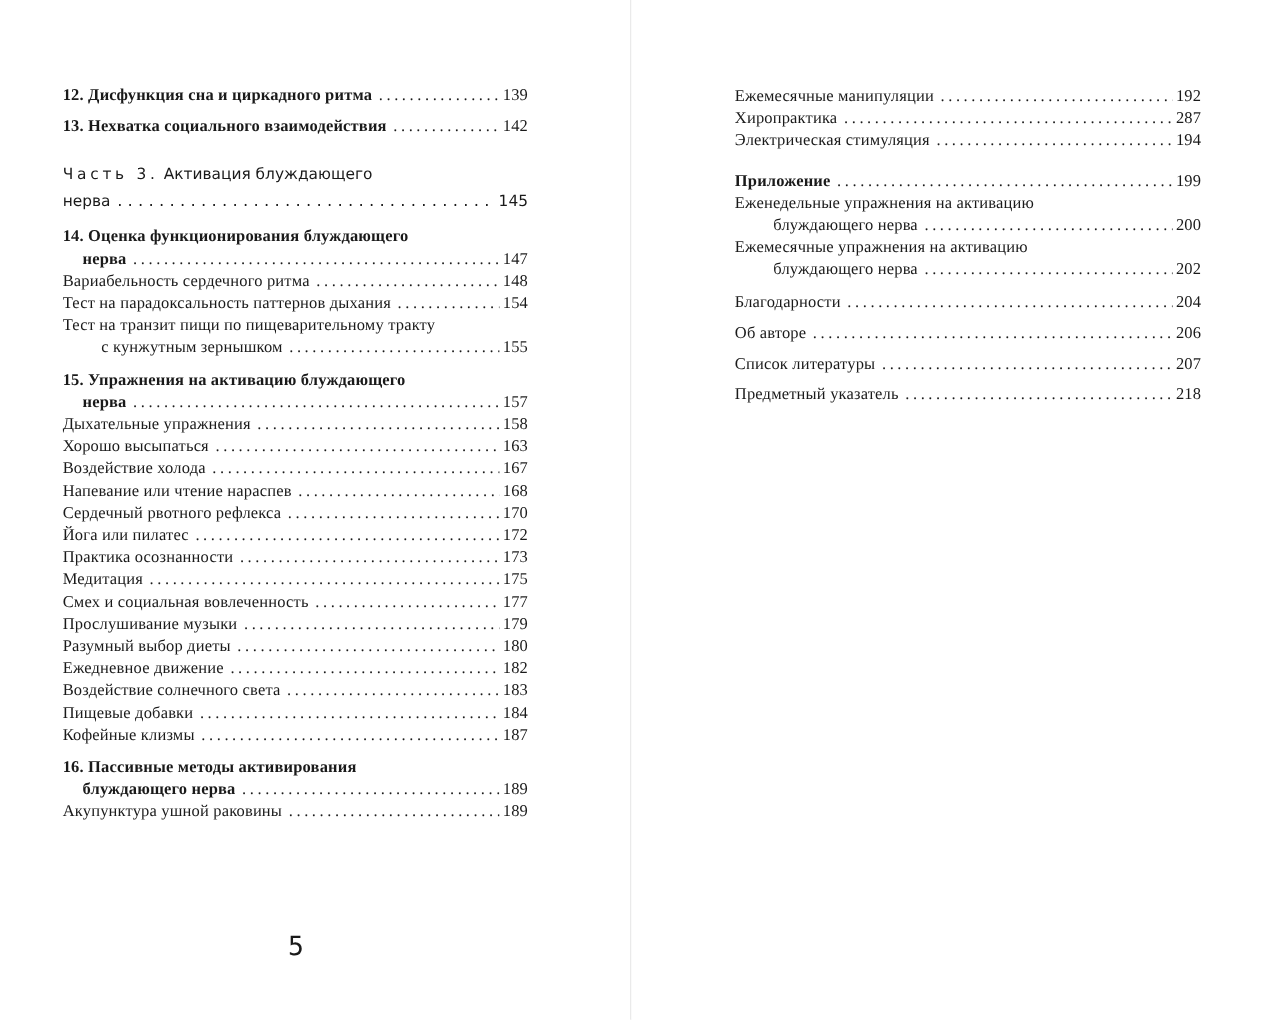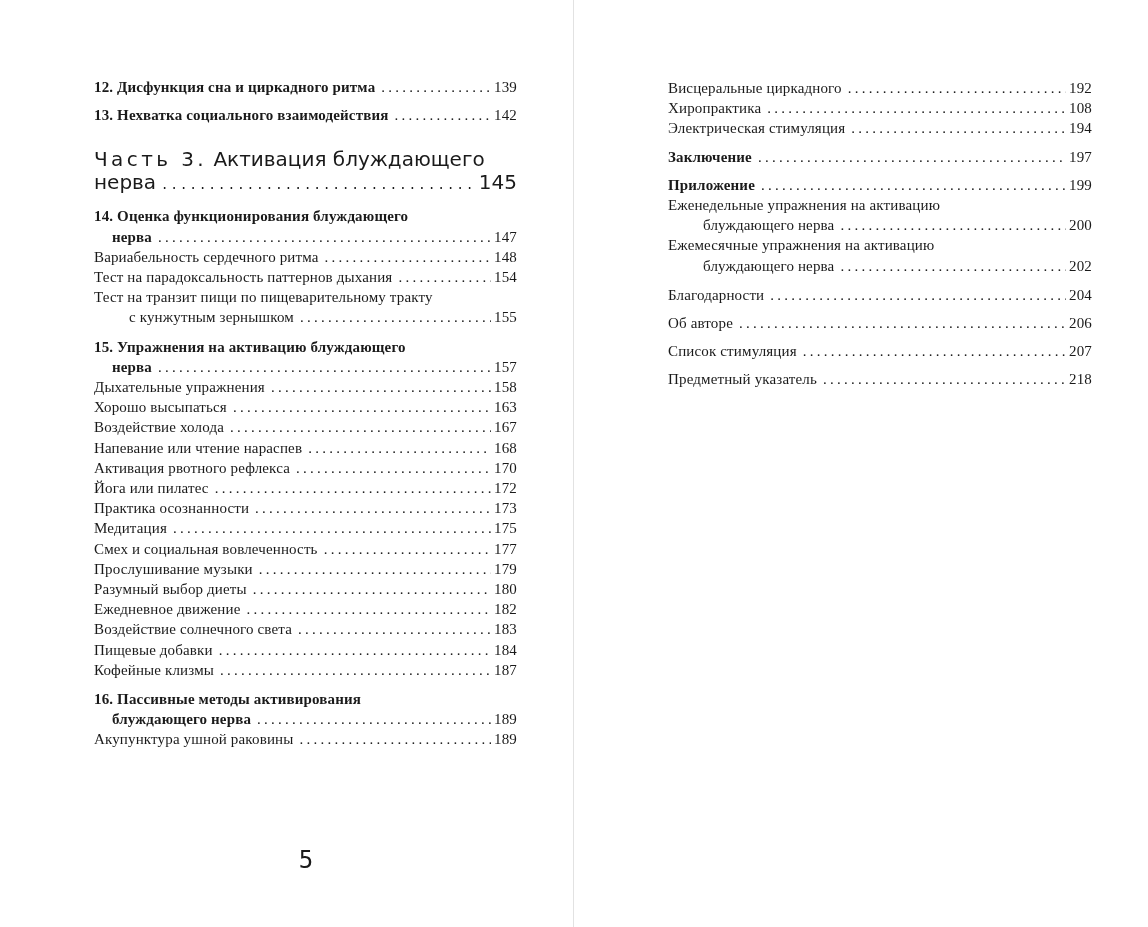--- a/index.html
+++ b/index.html
@@ -1,19 +1,19 @@
 <!DOCTYPE html>
 <html><head>
 <meta charset="utf-8">
 <style>
   html, body { margin: 0; padding: 0; background: #ffffff; }
   body { width: 1148px; height: 927px; position: relative; overflow: hidden; }
   .spread { position: absolute; inset: 0; }
   .page { position: absolute; top: 0; height: 927px; background: #ffffff; }
-  .page.left { left: 0; width: 573px; margin-left: 37px; }
+  .page.left { left: 0; width: 573px; }
   .page.right { left: 574px; width: 574px; }
   .gutter { position: absolute; left: 573px; top: 0; width: 1px; height: 927px; background: #e2e2e2; }
 
   .toc { position: absolute; font-family: "Liberation Serif", "DejaVu Serif", serif; color: #1a1a1a; font-size: 15px; }
   .page.left .toc { left: 57px; top: 77px; width: 423px; }
   .page.right .toc { left: 94px; top: 78px; width: 424px; }
 
   .entry { position: relative; line-height: 20.2px; letter-spacing: 0.15px; }
   .entry .row { display: flex; align-items: baseline; }
   .entry .title { white-space: nowrap; }
@@ -21,21 +21,21 @@
   .entry .leader::before { content: ". . . . . . . . . . . . . . . . . . . . . . . . . . . . . . . . . . . . . . . . . . . . . . . . . . . . . . . . . . . . . . . . . . . . . . . . . . . . . . . . . . . . . . . . . . . . . . . . . . . . . . . . . . . . . . . . . . . . . . . . . . . ."; letter-spacing: 0; word-spacing: -0.5px; }
   .entry .page-num { white-space: nowrap; text-align: center; }
   .entry .line1 { white-space: nowrap; }
   .entry .indent { padding-left: 35px; }
   .entry .indent-chapter { padding-left: 18px; }
   .entry.bold .title, .entry.bold .line1 { font-weight: bold; }
 
   .gap-s { height: 8px; }
   .gap-m { height: 9px; }
 
-  .part { font-family: "DejaVu Sans", "Liberation Sans", sans-serif; font-size: 20px; line-height: 23px; color: #1a1a1a; margin: 23px 0 10px 0; }
+  .part { font-family: "DejaVu Sans", "Liberation Sans", sans-serif; font-size: 14px; line-height: 23px; color: #1a1a1a; margin: 23px 0 10px 0; }
   .part .part-word { letter-spacing: 3.4px; }
   .part .row { display: flex; align-items: baseline; }
   .part .leader { flex: 1; overflow: hidden; white-space: nowrap; margin: 0 6px 0 6px; font-size: 15px; }
   .part .leader::before { content: ". . . . . . . . . . . . . . . . . . . . . . . . . . . . . . . . . . . . . . . . . . . . . . . . . . . . . . . . . . . . . . . . . . . . . . . . . . . ."; }
   .part .page-num { font-weight: 400; }
 
   .folio { position: absolute; left: 259px; top: 846px; width: 20px; text-align: center; font-family: "DejaVu Sans Mono", "Liberation Mono", monospace; font-size: 24px; color: #1a1a1a; }
 </style>
 </head>
 <body>
@@ -135,21 +135,21 @@
           </div>
           <div class="entry">
             <div class="row">
               <span class="title">Напевание или чтение нараспев</span>
               <span class="leader"></span>
               <span class="page-num">168</span>
             </div>
           </div>
           <div class="entry">
             <div class="row">
-              <span class="title">Активация рвотного рефлекса</span>
+              <span class="title">Сердечный рвотного рефлекса</span>
               <span class="leader"></span>
               <span class="page-num">170</span>
             </div>
           </div>
           <div class="entry">
             <div class="row">
               <span class="title">Йога или пилатес</span>
               <span class="leader"></span>
               <span class="page-num">172</span>
             </div>
@@ -243,49 +243,42 @@
     <div class="folio">5</div>
   </div>
 
   <div class="gutter"></div>
 
   <div class="page right">
     <div class="toc">
       <div id="right-top-items">
           <div class="entry">
             <div class="row">
-              <span class="title">Висцеральные циркадного</span>
+              <span class="title">Ежемесячные манипуляции</span>
               <span class="leader"></span>
               <span class="page-num">192</span>
             </div>
           </div>
           <div class="entry">
             <div class="row">
               <span class="title">Хиропрактика</span>
               <span class="leader"></span>
-              <span class="page-num">108</span>
+              <span class="page-num">287</span>
             </div>
           </div>
           <div class="entry">
             <div class="row">
               <span class="title">Электрическая стимуляция</span>
               <span class="leader"></span>
               <span class="page-num">194</span>
             </div>
           </div>
         </div>
 
       <div class="gap-s"></div>
-      <div class="entry bold">
-        <div class="row">
-            <span class="title">Заключение</span>
-            <span class="leader"></span>
-            <span class="page-num">197</span>
-          </div>
-      </div>
 
       <div class="gap-s"></div>
       <div class="entry bold">
         <div class="row">
             <span class="title">Приложение</span>
             <span class="leader"></span>
             <span class="page-num">199</span>
           </div>
       </div>
       <div class="entry">
@@ -318,21 +311,21 @@
           <div class="entry">
             <div class="row">
               <span class="title">Об авторе</span>
               <span class="leader"></span>
               <span class="page-num">206</span>
             </div>
           </div>
           <div class="gap-s"></div>
           <div class="entry">
             <div class="row">
-              <span class="title">Список стимуляция</span>
+              <span class="title">Список литературы</span>
               <span class="leader"></span>
               <span class="page-num">207</span>
             </div>
           </div>
           <div class="gap-s"></div>
           <div class="entry">
             <div class="row">
               <span class="title">Предметный указатель</span>
               <span class="leader"></span>
               <span class="page-num">218</span>

